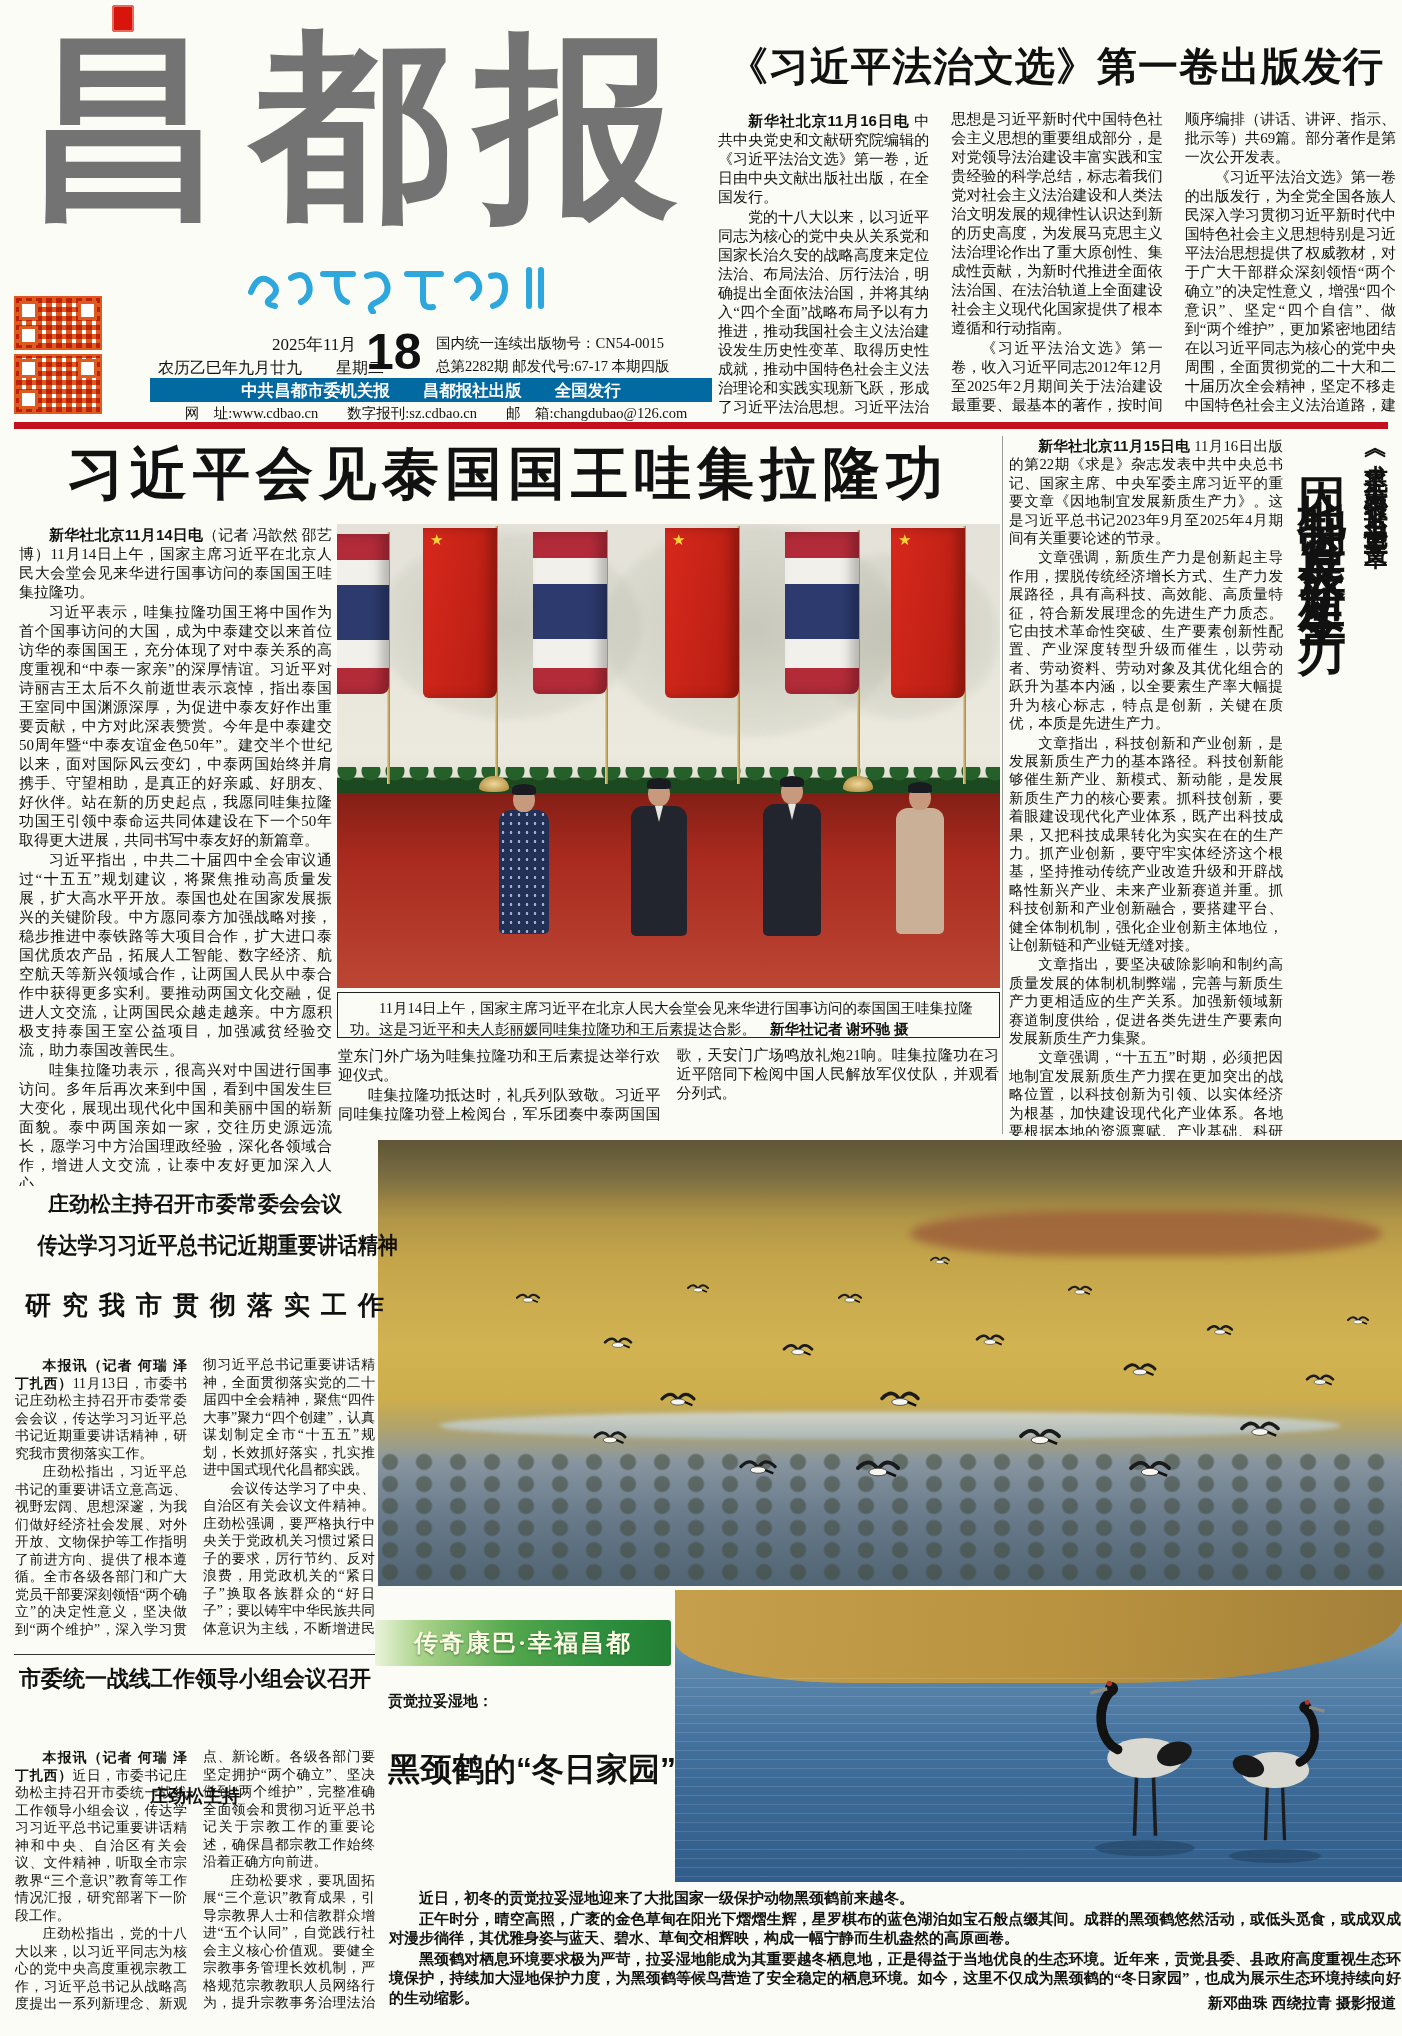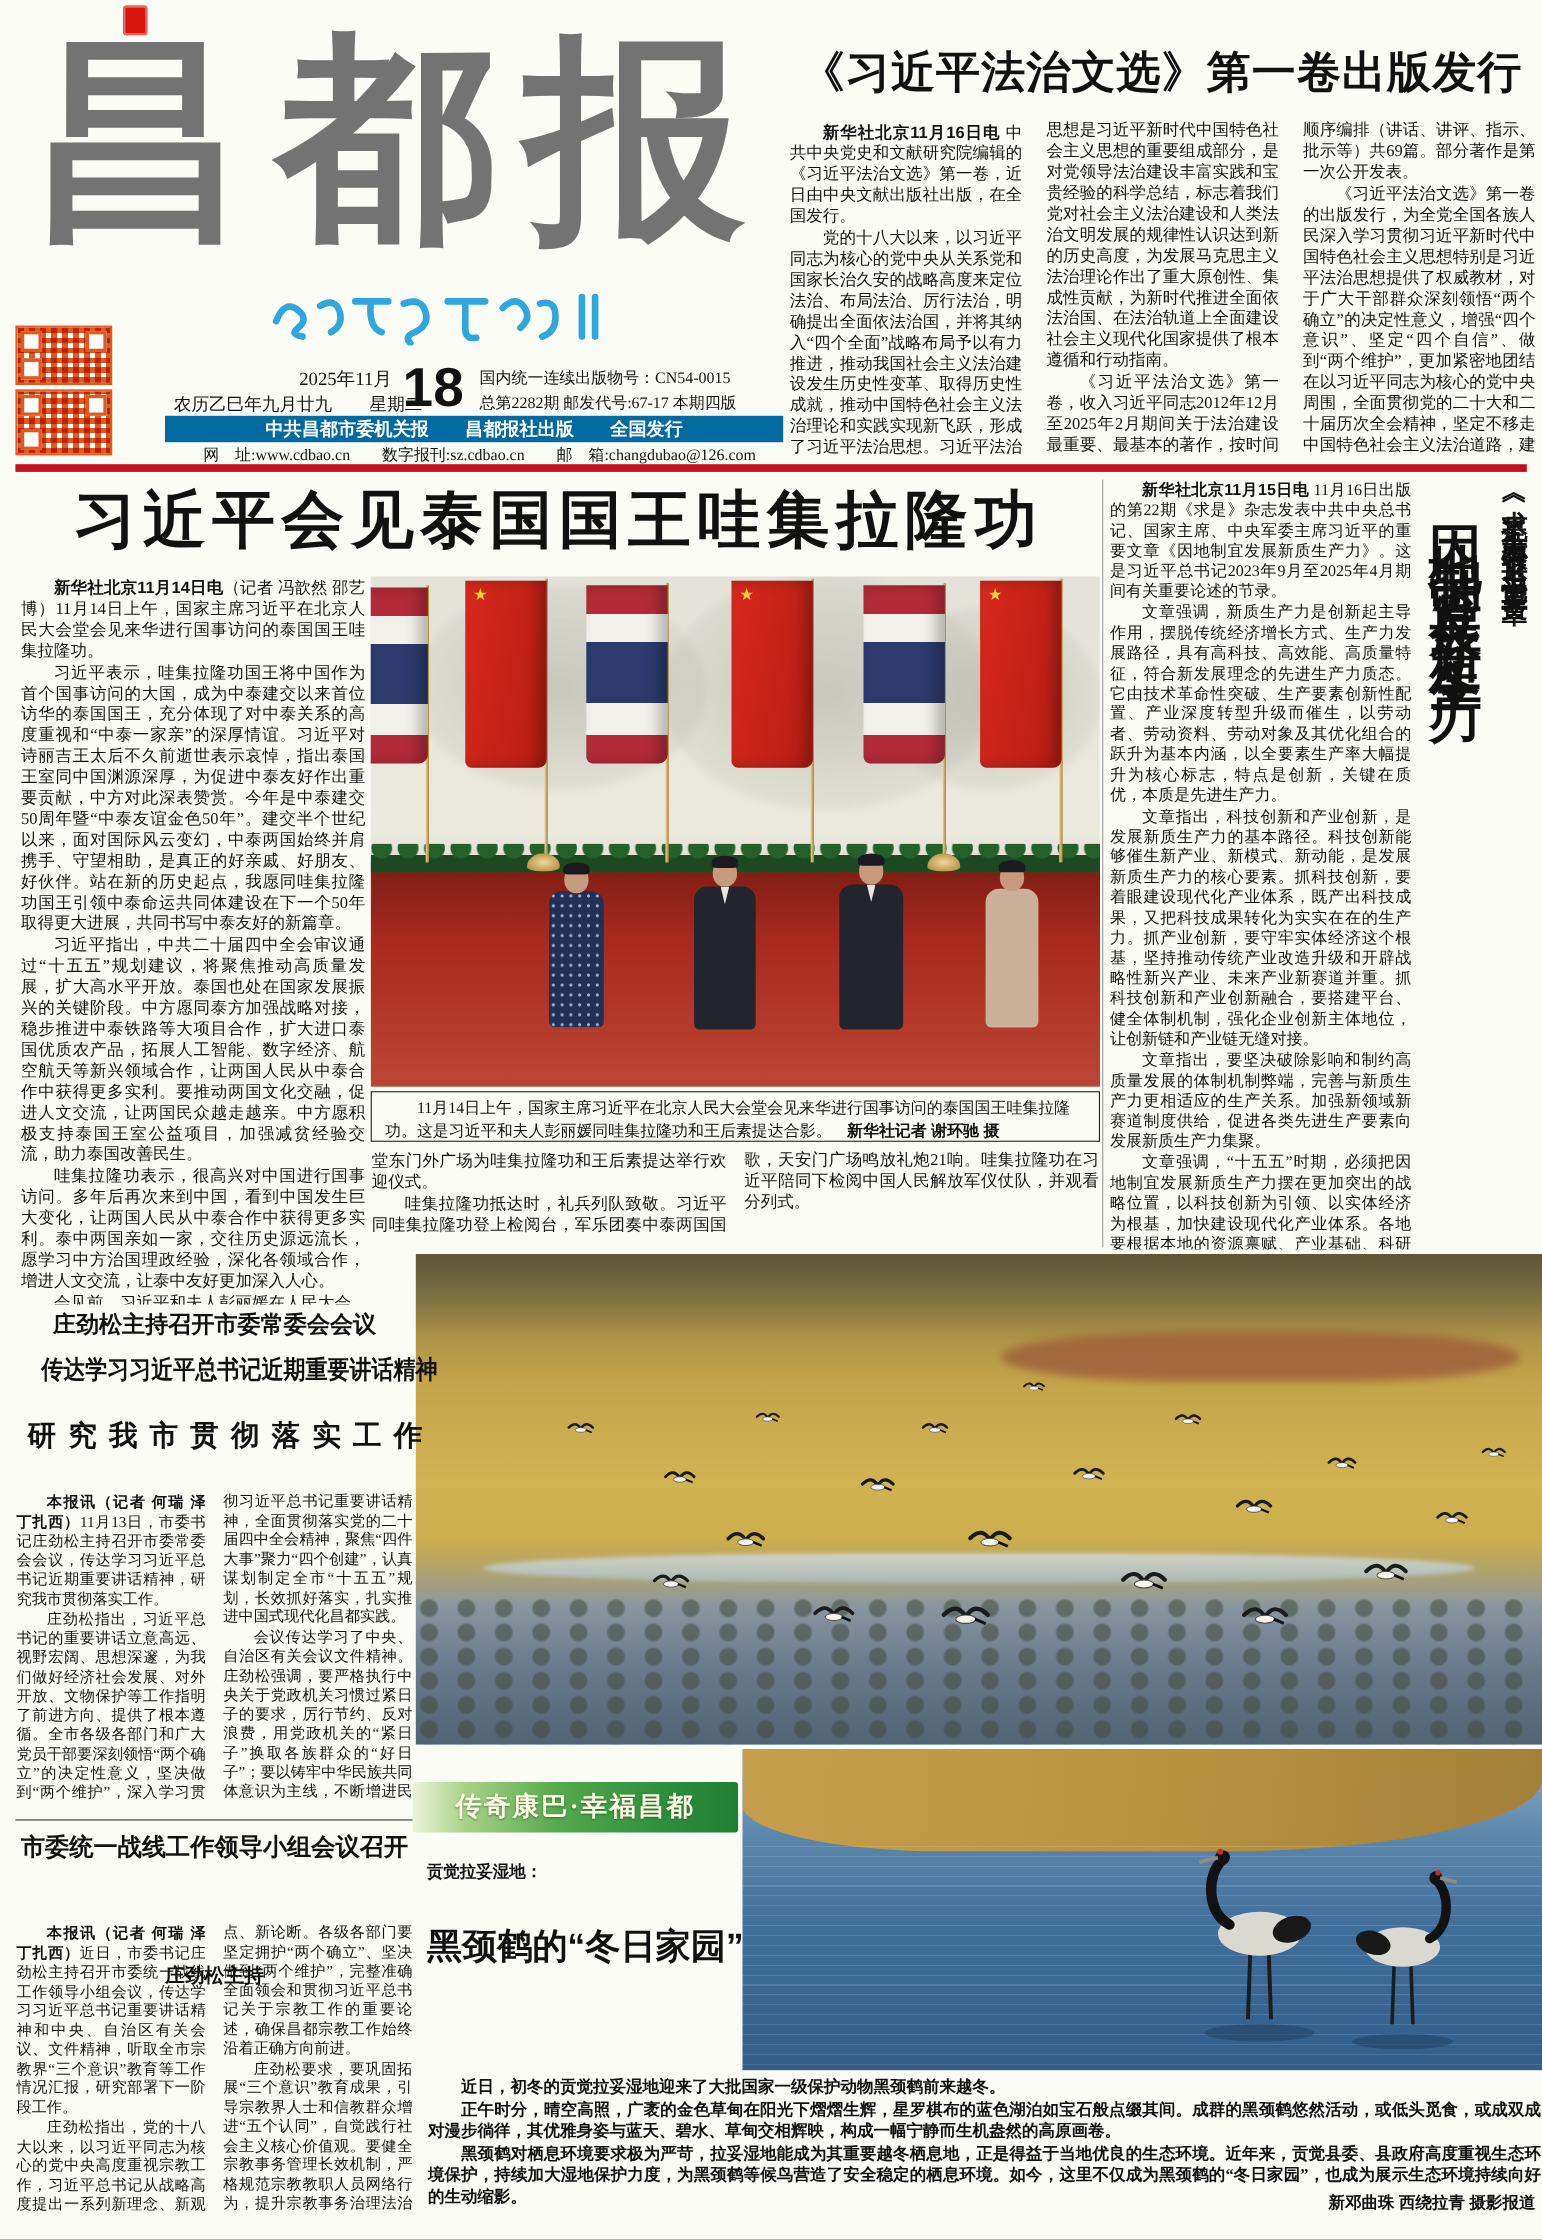--- a/index.html
+++ b/index.html
@@ -177,21 +177,21 @@
       <p class="para">党的十八大以来，以习近平同志为核心的党中央从关系党和国家长治久安的战略高度来定位法治、布局法治、厉行法治，明确提出全面依法治国，并将其纳入“四个全面”战略布局予以有力推进，推动我国社会主义法治建设发生历史性变革、取得历史性成就，推动中国特色社会主义法治理论和实践实现新飞跃，形成了习近平法治思想。习近平法治思想是习近平新时代中国特色社会主义思想的重要组成部分，是对党领导法治建设丰富实践和宝贵经验的科学总结，标志着我们党对社会主义法治建设和人类法治文明发展的规律性认识达到新的历史高度，为发展马克思主义法治理论作出了重大原创性、集成性贡献，为新时代推进全面依法治国、在法治轨道上全面建设社会主义现代化国家提供了根本遵循和行动指南。</p>
       <p class="para">《习近平法治文选》第一卷，收入习近平同志2012年12月至2025年2月期间关于法治建设最重要、最基本的著作，按时间顺序编排（讲话、讲评、指示、批示等）共69篇。部分著作是第一次公开发表。</p>
       <p class="para">《习近平法治文选》第一卷的出版发行，为全党全国各族人民深入学习贯彻习近平新时代中国特色社会主义思想特别是习近平法治思想提供了权威教材，对于广大干部群众深刻领悟“两个确立”的决定性意义，增强“四个意识”、坚定“四个自信”、做到“两个维护”，更加紧密地团结在以习近平同志为核心的党中央周围，全面贯彻党的二十大和二十届历次全会精神，坚定不移走中国特色社会主义法治道路，建设中国特色社会主义法治体系、建设社会主义法治国家，不断开创新时代全面依法治国新局面，为以中国式现代化全面推进强国建设、民族复兴伟业提供有力法治保障，具有重要意义。</p>
     </div>
 
   <div class="ab main-headline sans">习近平会见泰国国王哇集拉隆功</div>
   <div class="ab main-left copy clip">
       <p class="para"><b>新华社北京11月14日电</b>（记者 冯歆然 邵艺博）11月14日上午，国家主席习近平在北京人民大会堂会见来华进行国事访问的泰国国王哇集拉隆功。</p>
       <p class="para">习近平表示，哇集拉隆功国王将中国作为首个国事访问的大国，成为中泰建交以来首位访华的泰国国王，充分体现了对中泰关系的高度重视和“中泰一家亲”的深厚情谊。习近平对诗丽吉王太后不久前逝世表示哀悼，指出泰国王室同中国渊源深厚，为促进中泰友好作出重要贡献，中方对此深表赞赏。今年是中泰建交50周年暨“中泰友谊金色50年”。建交半个世纪以来，面对国际风云变幻，中泰两国始终并肩携手、守望相助，是真正的好亲戚、好朋友、好伙伴。站在新的历史起点，我愿同哇集拉隆功国王引领中泰命运共同体建设在下一个50年取得更大进展，共同书写中泰友好的新篇章。</p>
       <p class="para">习近平指出，中共二十届四中全会审议通过“十五五”规划建议，将聚焦推动高质量发展，扩大高水平开放。泰国也处在国家发展振兴的关键阶段。中方愿同泰方加强战略对接，稳步推进中泰铁路等大项目合作，扩大进口泰国优质农产品，拓展人工智能、数字经济、航空航天等新兴领域合作，让两国人民从中泰合作中获得更多实利。要推动两国文化交融，促进人文交流，让两国民众越走越亲。中方愿积极支持泰国王室公益项目，加强减贫经验交流，助力泰国改善民生。</p>
-      <p class="para">哇集拉隆功表示，很高兴对中国进行国事访问。多年后再次来到中国，看到中国发生巨大变化，让两国人民从中泰合作中获得更多实利。泰中两国亲如一家，交往历史源远流长，愿学习中方治国理政经验，深化各领域合作，增进人文交流，让泰中友好更加深入人心。</p>
+      <p class="para">哇集拉隆功表示，很高兴对中国进行国事访问。多年后再次来到中国，看到中国发生巨大变化，展现出现代化中国和美丽中国的崭新面貌。泰中两国亲如一家，交往历史源远流长，愿学习中方治国理政经验，深化各领域合作，增进人文交流，让泰中友好更加深入人心。</p>
       <p class="para">会见前，习近平和夫人彭丽媛在人民大会</p>
     </div>
   <div class="ab v-rule"></div>
 
   <div class="ab photo1 clip">
     <span class="mtn" style="left:6%;top:2%;width:40%;height:40%"></span>
     <span class="mtn" style="left:40%;top:0;width:45%;height:46%"></span>
     <span class="mtn" style="left:70%;top:6%;width:30%;height:36%"></span>
     <div class="carpet"></div>
     <div class="plants"></div>

